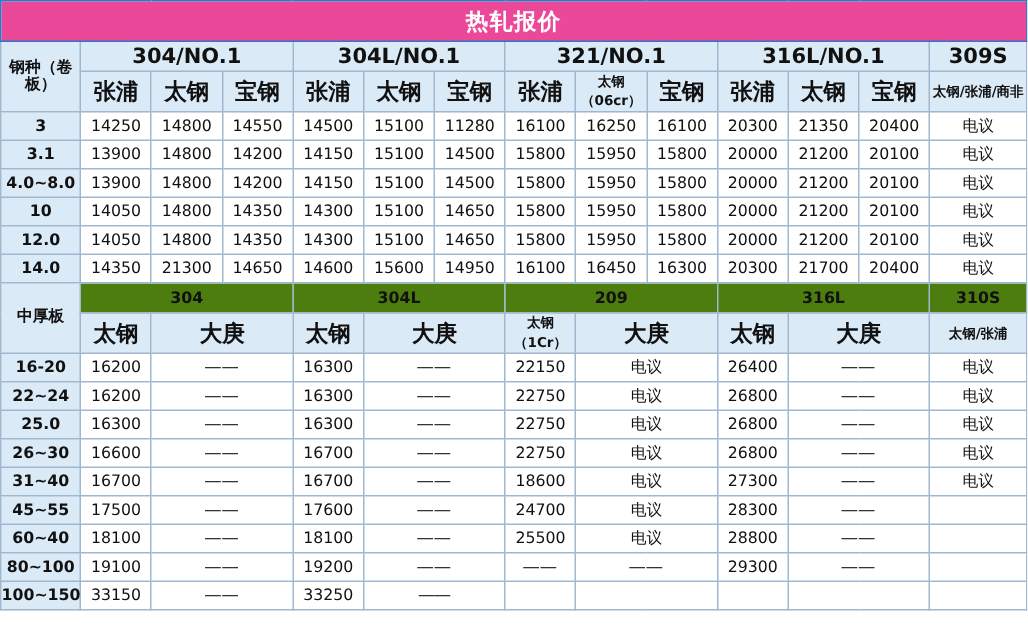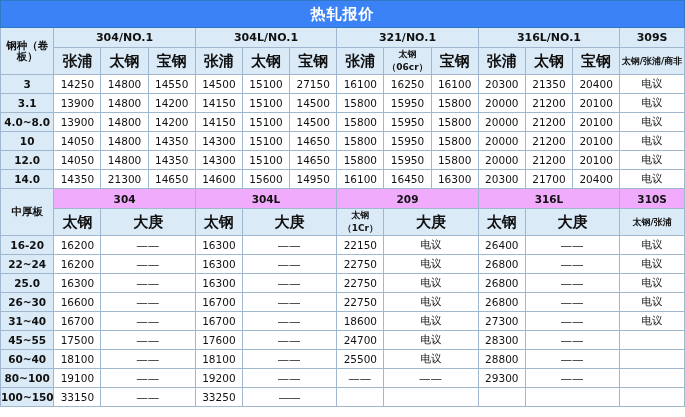--- a/index.html
+++ b/index.html
@@ -1,27 +1,27 @@
 <!DOCTYPE html>
 <html><head>
 <meta charset="utf-8">
 <style>
   html,body{margin:0;padding:0;background:#fff;}
   body{font-family:"DejaVu Sans","Liberation Sans",sans-serif;}
   #page{width:685px;height:417px;position:relative;overflow:hidden;background:#fff;}
   table{border-collapse:collapse;width:685px;table-layout:fixed;}
   td,th{border:1px solid #9fb8d0;font-size:10px;text-align:center;color:#111;padding:0;}
-  .title{background:#3b82f6;color:#fff;font-size:15px;font-weight:bold;height:26px;letter-spacing:1px;border:1px solid #2f78c4;}
-  .grp{background:#dbeaf7;font-weight:bold;font-size:11px;height:19px;}
+  .title{background:#ec4899;color:#fff;font-size:15px;font-weight:bold;height:26px;letter-spacing:1px;border:1px solid #2f78c4;}
+  .grp{background:#dbeaf7;font-weight:bold;font-size:14px;height:19px;}
   .sub{background:#dbeaf7;font-weight:bold;font-size:15px;height:22px;}
   .rowhead{background:#dbeaf7;font-weight:bold;font-size:10.5px;}
   .spechead{background:#dbeaf7;font-weight:bold;font-size:10.5px;line-height:1.05;}
   .val{background:#fff;height:18px;font-size:10.5px;}
   .dash{letter-spacing:1px;}
-  .sec2head{background:#f0abfc;font-weight:bold;font-size:10.5px;height:19px;}
+  .sec2head{background:#4d7c0f;font-weight:bold;font-size:10.5px;height:19px;}
   .small{font-size:9px;}
 </style>
 </head>
 <body>
 
 <div id="page">
 <table>
   <colgroup>
     <col style="width:52px">
         <col style="width:46px">
@@ -66,21 +66,21 @@
       <td class="sub small">太钢/张浦/商非</td>
     </tr>
 
     <tr>
       <td class="rowhead">3</td>
       <td class="val">14250</td>
       <td class="val">14800</td>
       <td class="val">14550</td>
       <td class="val">14500</td>
       <td class="val">15100</td>
-      <td class="val">27150</td>
+      <td class="val">11280</td>
       <td class="val">16100</td>
       <td class="val">16250</td>
       <td class="val">16100</td>
       <td class="val">20300</td>
       <td class="val">21350</td>
       <td class="val">20400</td>
       <td class="val">电议</td>
     </tr>
     <tr>
       <td class="rowhead">3.1</td>

